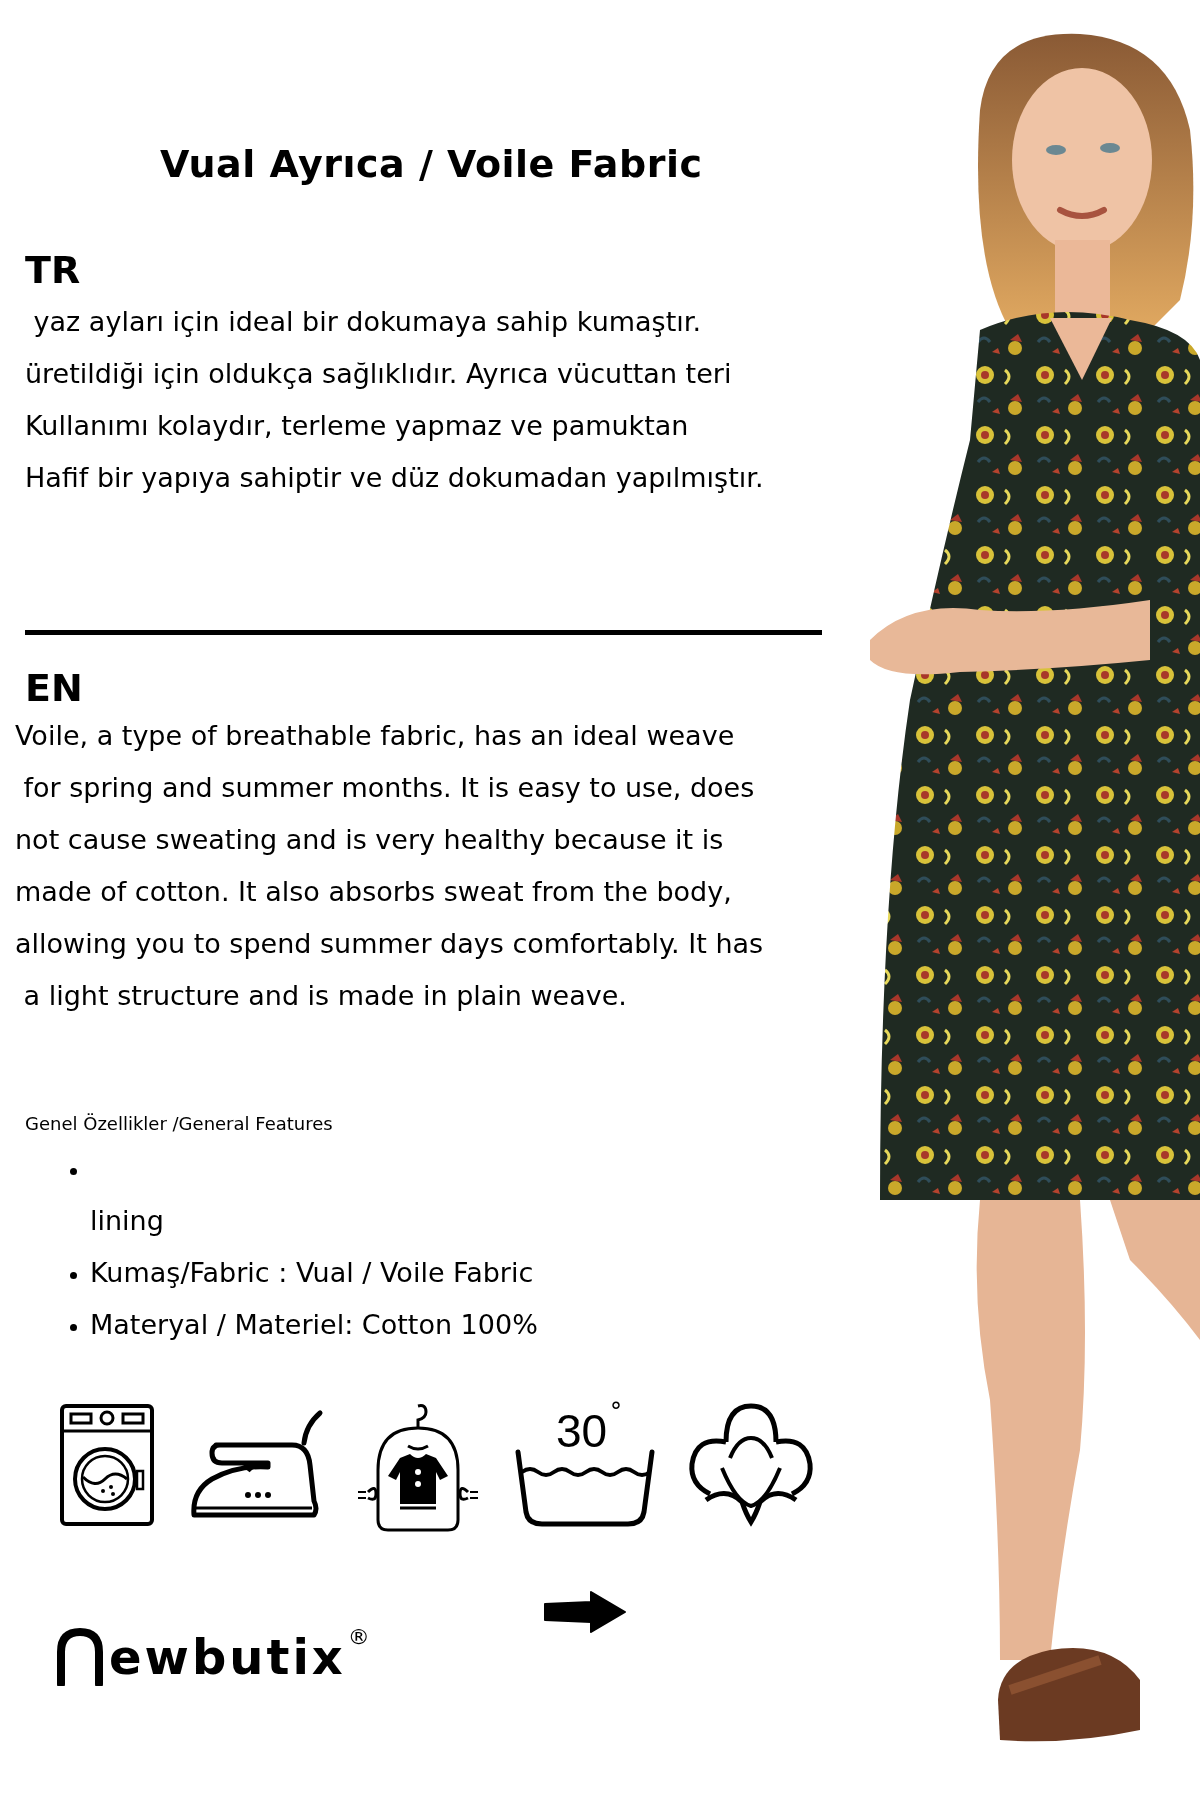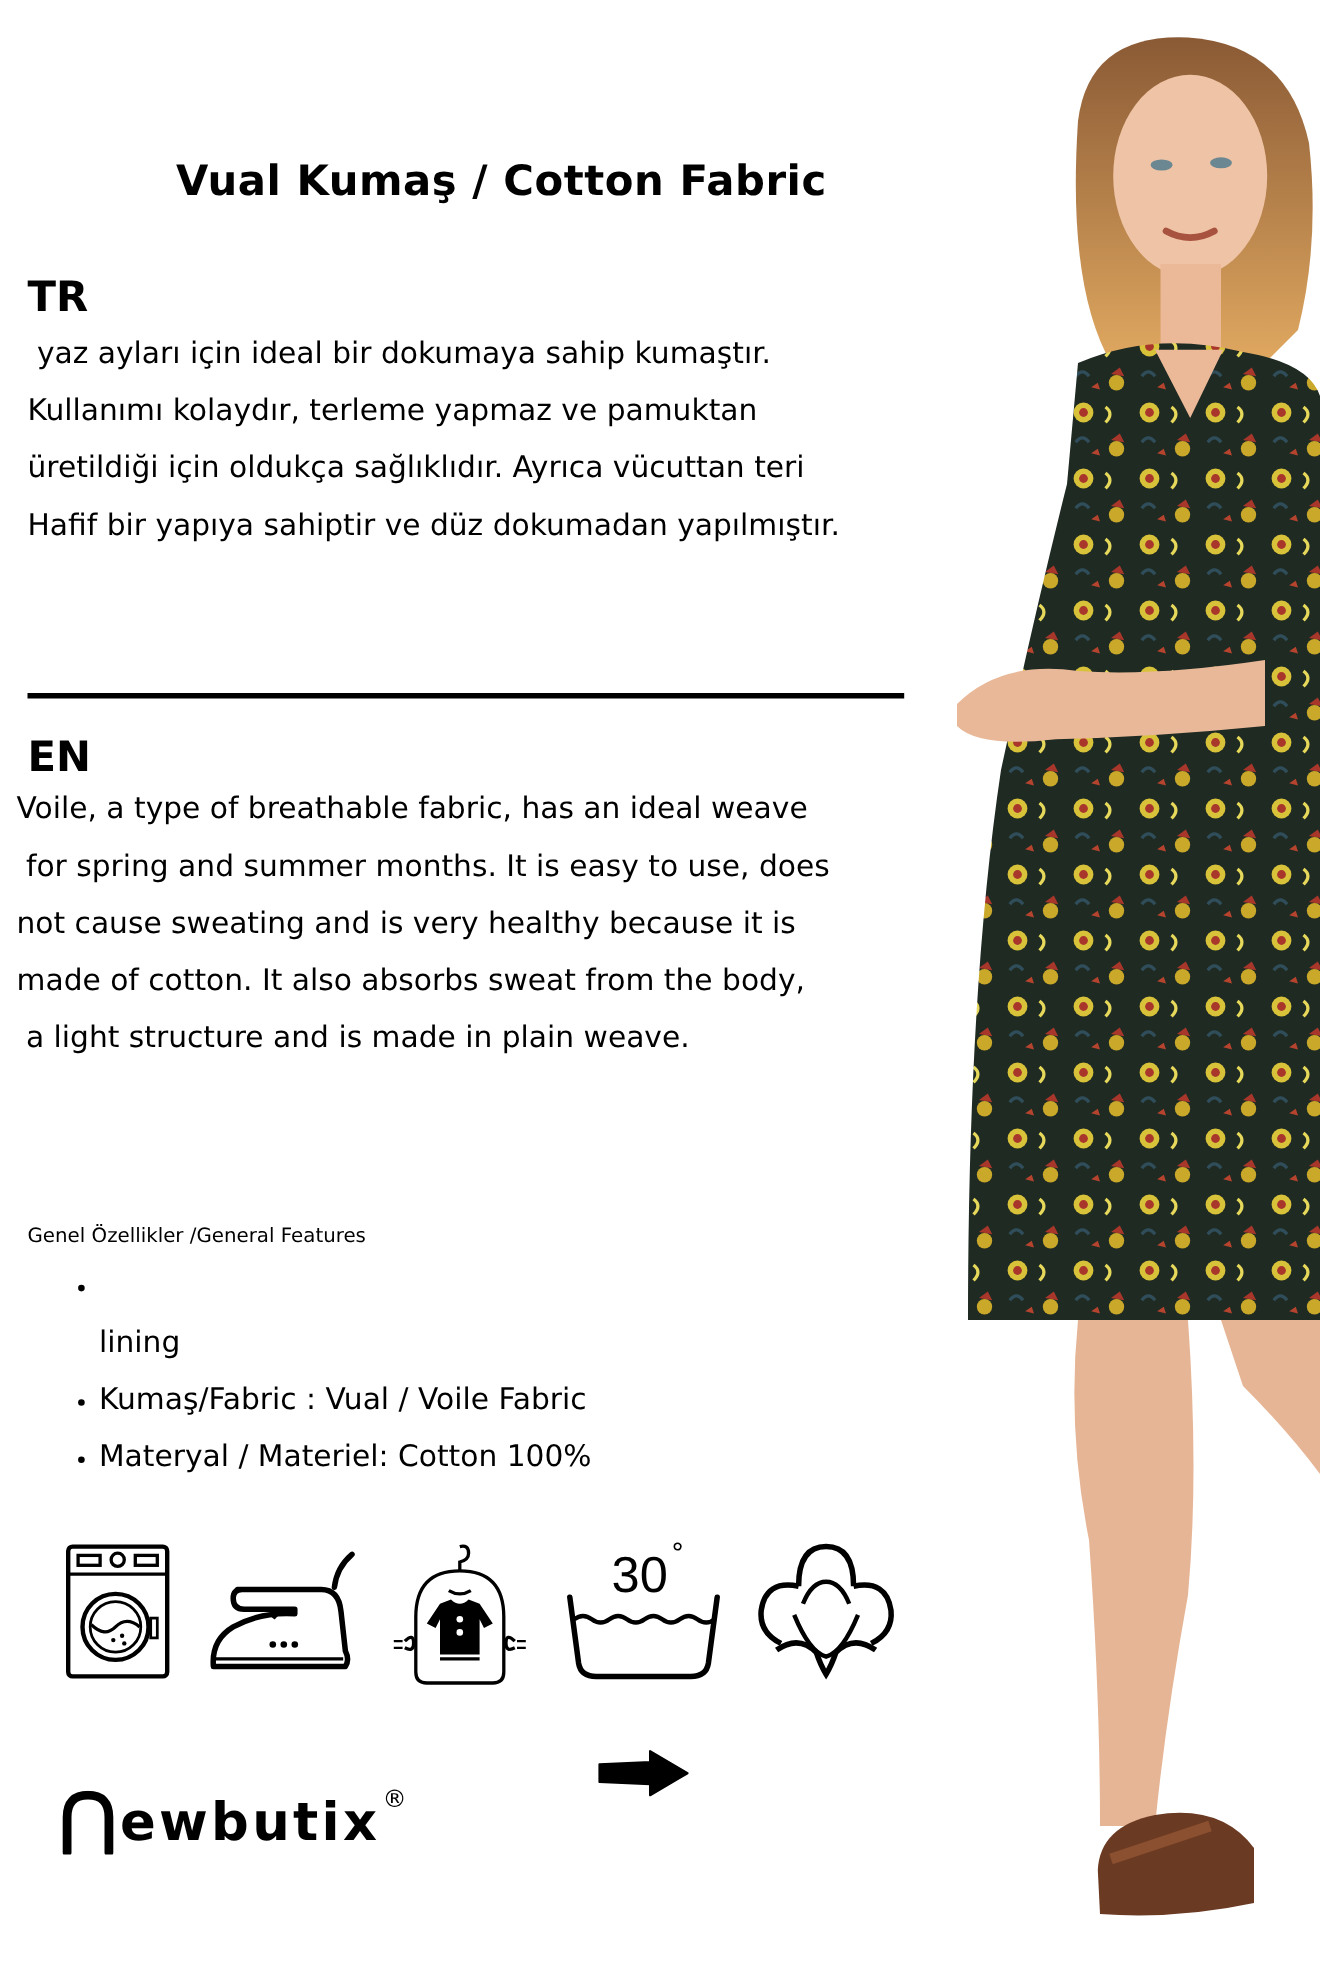--- a/index.html
+++ b/index.html
@@ -20,38 +20,39 @@
   .arrow { left:543px; top:1590px; }
   .logo { left:55px; top:1628px; display:flex; align-items:center; }
   .logo-n { width:50px; height:58px; }
   .logo-text { font-size:48px; font-weight:bold; letter-spacing:3px; line-height:48px; margin-left:4px; }
   .logo-reg { font-size:22px; align-self:flex-start; margin-left:2px; margin-top:-4px; }
   .model { left:850px; top:0; width:350px; height:1800px; }
 </style>
 </head>
 <body>
 
-<div class="abs title">Vual Kumaş / Cotton Fabric</div>
+<div class="abs title">Vual Ayrıca / Voile Fabric</div>
 
 <div class="abs lang" style="left:25px; top:248px;">TR</div>
 <div class="abs para" style="left:25px; top:296px;">
   <div style="white-space:pre"> yaz ayları için ideal bir dokumaya sahip kumaştır.</div>
+  <div>üretildiği için oldukça sağlıklıdır. Ayrıca vücuttan teri</div>
   <div>Kullanımı kolaydır, terleme yapmaz ve pamuktan</div>
-  <div>üretildiği için oldukça sağlıklıdır. Ayrıca vücuttan teri</div>
   <div>Hafif bir yapıya sahiptir ve düz dokumadan yapılmıştır.</div>
 </div>
 
 <div class="abs divider"></div>
 
 <div class="abs lang" style="left:25px; top:666px;">EN</div>
 <div class="abs para" style="left:15px; top:710px;">
   <div>Voile, a type of breathable fabric, has an ideal weave</div>
   <div style="white-space:pre"> for spring and summer months. It is easy to use, does</div>
   <div>not cause sweating and is very healthy because it is</div>
   <div>made of cotton. It also absorbs sweat from the body,</div>
+  <div>allowing you to spend summer days comfortably. It has</div>
   <div style="white-space:pre"> a light structure and is made in plain weave.</div>
 </div>
 
 <div class="abs features-title">Genel Özellikler /General Features</div>
 <ul class="abs bullets">
   <li>
     <br>
     <span>lining</span>
   </li>
   <li>Kumaş/Fabric : Vual / Voile Fabric</li>

